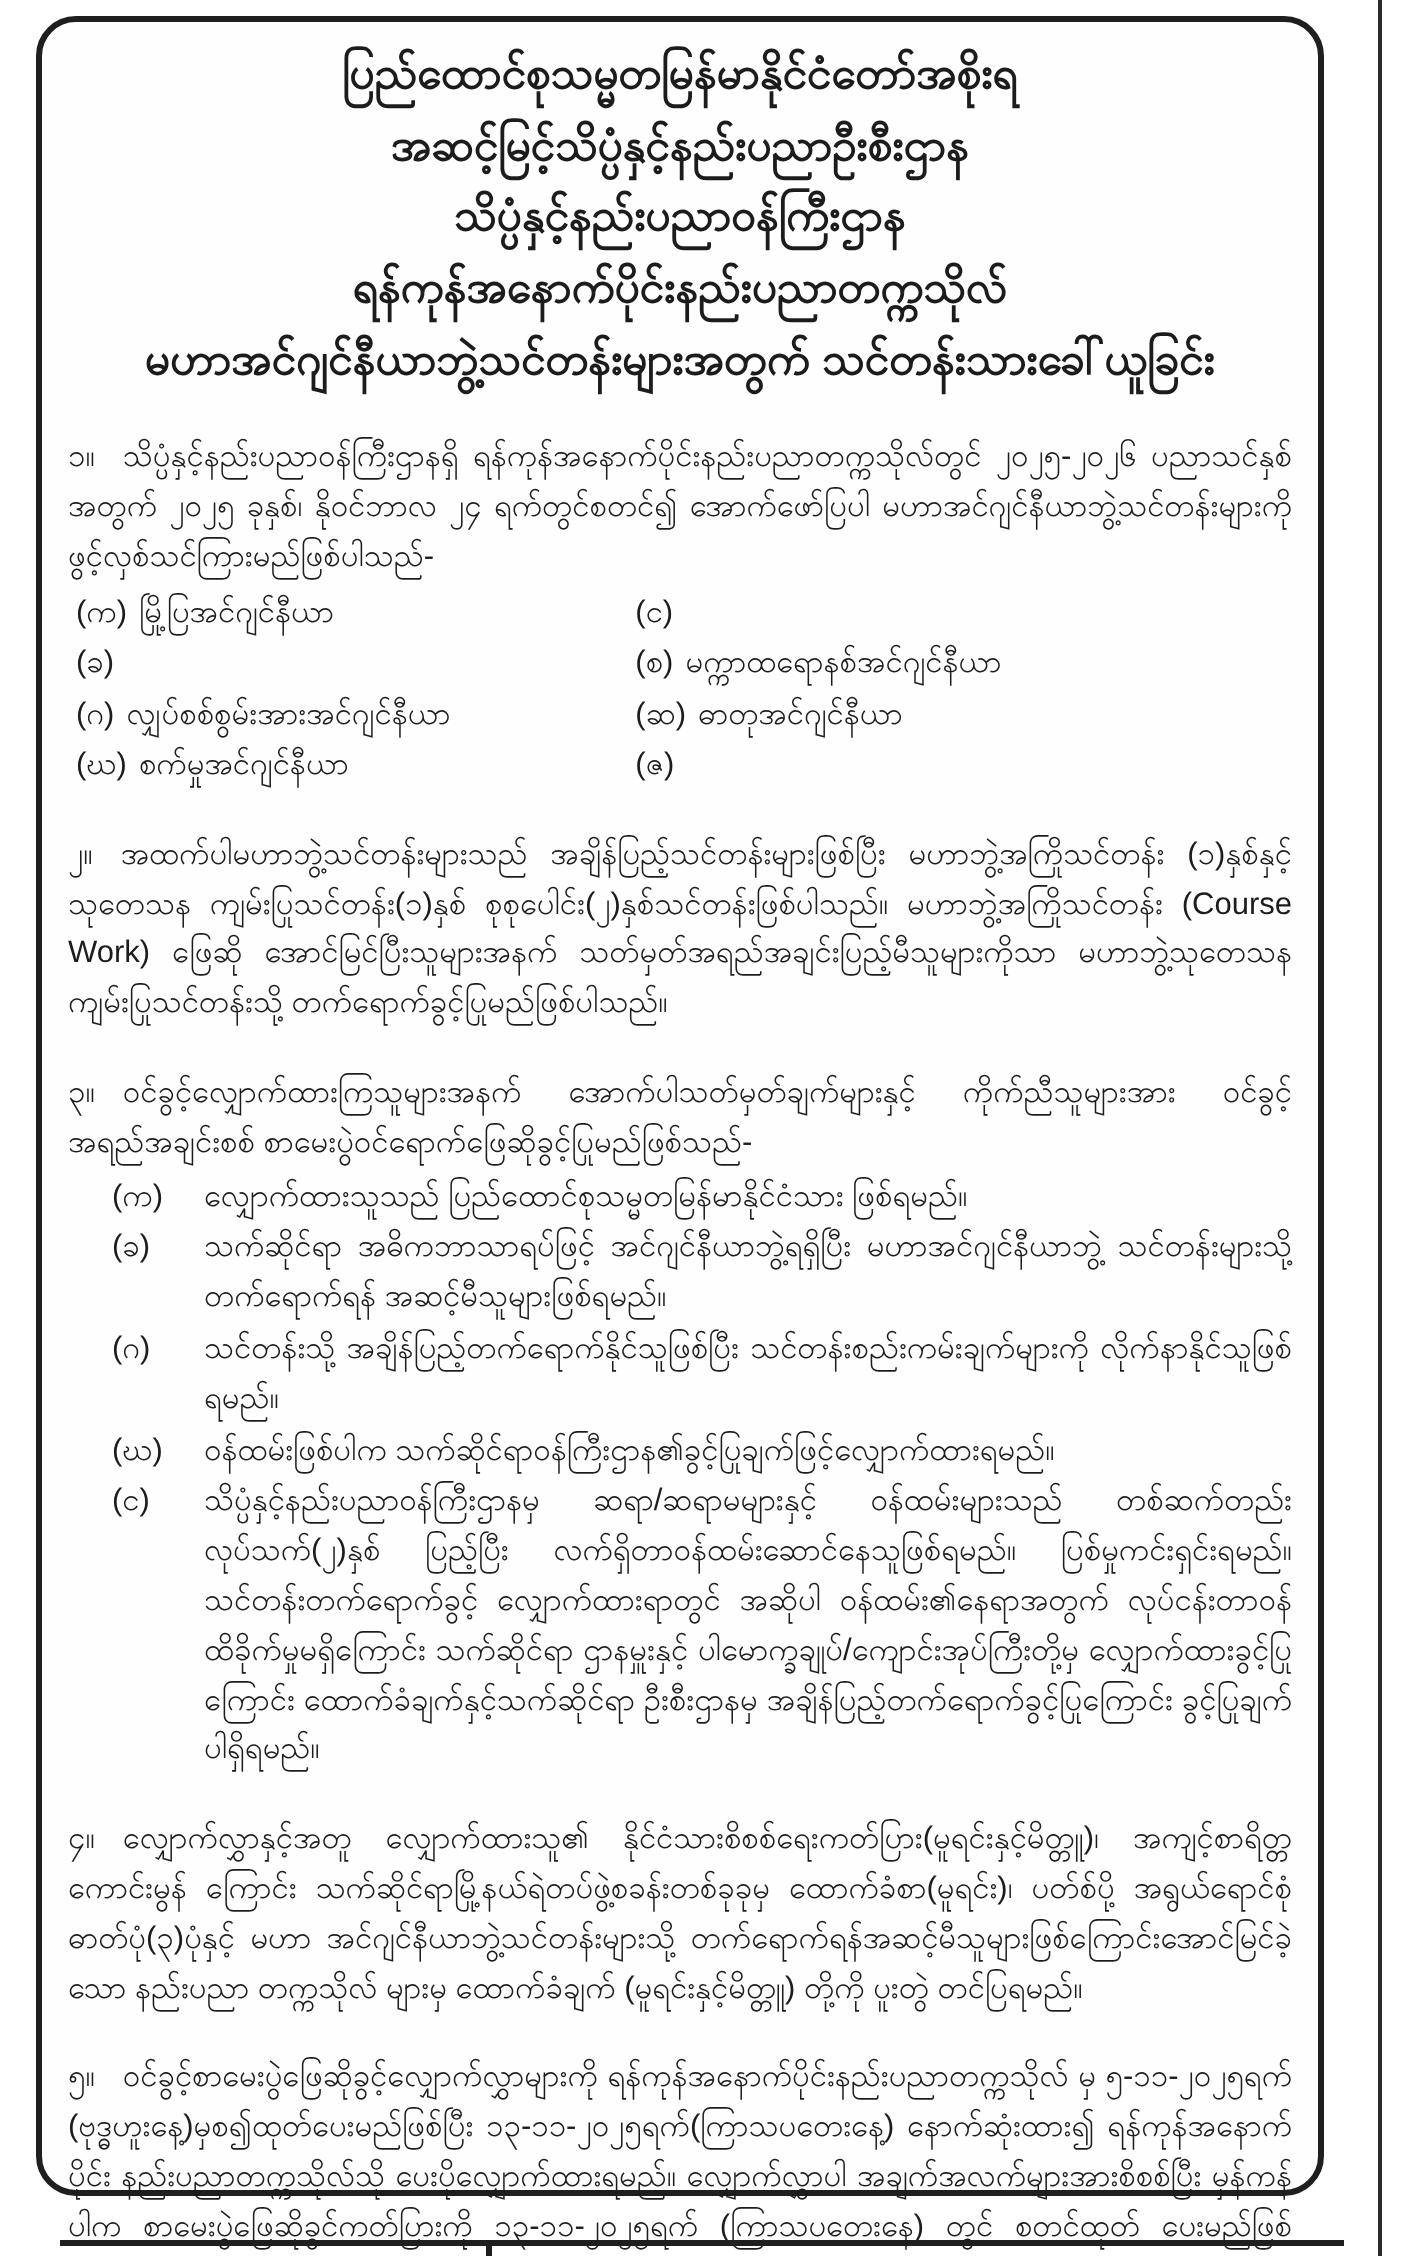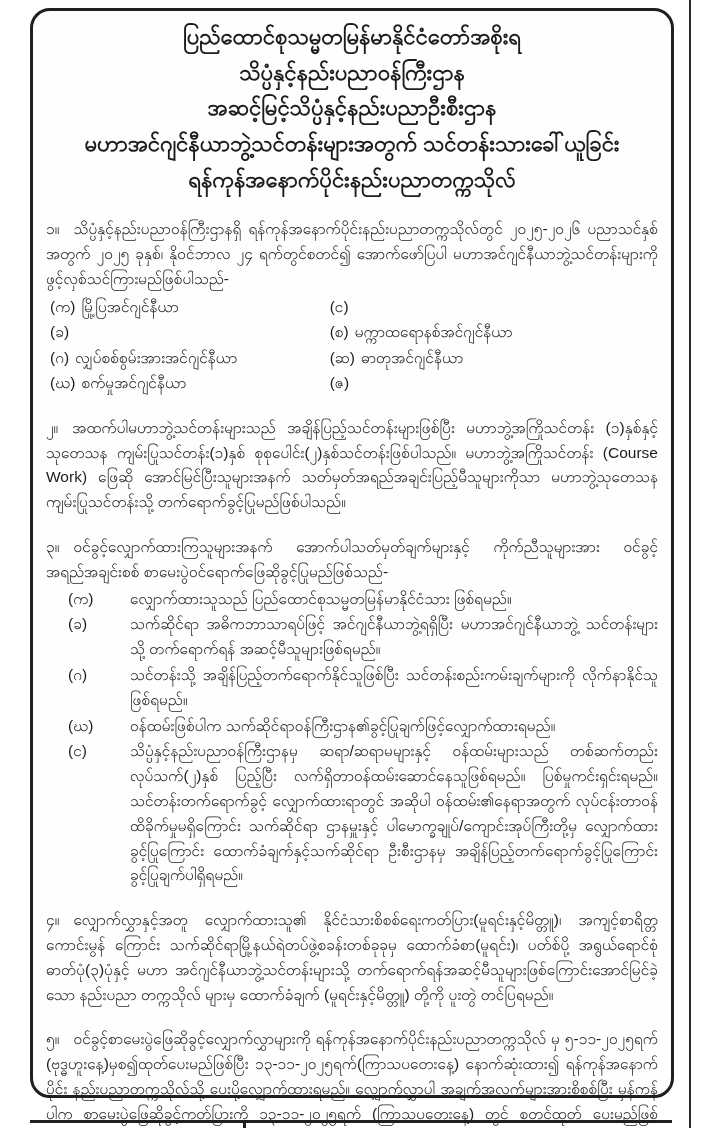--- a/index.html
+++ b/index.html
@@ -3,35 +3,35 @@
 <meta charset="utf-8">
 <style>
   html,body{margin:0;padding:0;}
   body{
     width:704px;height:1128px;position:relative;background:#ffffff;
     font-family:"Liberation Sans", sans-serif;color:#1c1c1c;overflow:hidden;
   }
   .page{position:absolute;inset:0;}
   .column-rule{position:absolute;top:0;left:689px;width:2px;height:1128px;background:#2b2b2b;}
   .announce-box{
-    position:absolute;left:30px;top:8px;width:612px;height:1068px;
+    position:absolute;left:18px;top:8px;width:612px;height:1068px;
     border:3px solid #1f1f1f;border-radius:20px;padding:6px 13px 10px 13px;
     background:#fefefe;
   }
   .titles{text-align:center;font-weight:bold;font-size:22px;line-height:1.62;margin-top:2px;}
   .titles div{white-space:nowrap;}
   .body-text{font-size:15.5px;line-height:1.6;}
   p.para{margin:20px 0 2px 0;text-align:justify;}
   .num{margin-right:14px;}
   .programs{display:grid;grid-template-columns:46% 54%;margin:2px 0 2px 4px;}
   .program-cell{display:flex;gap:6px;line-height:1.65;}
   .sublist{margin:0 0 2px 22px;}
   .subitem{display:flex;margin:1px 0;}
   .subitem .lbl{flex:0 0 46px;}
-  .subitem .txt{flex:1;text-align:justify;margin-left:16px;}
+  .subitem .txt{flex:1;text-align:justify;}
   .exam-table{margin:2px 0 2px 0;}
   .trow{display:grid;grid-template-columns:38% 34% 28%;}
   .trow.thead{font-weight:bold;}
   .tcell{line-height:1.65;}
   .tcell.c0{padding-left:22px;}
   .thead .tcell.c0{padding-left:48px;}
   .thead .tcell.c1{padding-left:26px;}
   .thead .tcell.c2{padding-left:30px;}
   .tcell.c2{white-space:nowrap;}
   .bottom-rule{position:absolute;left:30px;top:1120px;width:642px;height:3px;background:#1f1f1f;}
@@ -39,24 +39,24 @@
 </style>
 </head>
 <body>
 
 <div class="page">
 
   <div class="announce-box">
 
     <div class="titles">
       <div>ပြည်ထောင်စုသမ္မတမြန်မာနိုင်ငံတော်အစိုးရ</div>
+      <div>အဆင့်မြင့်သိပ္ပံနှင့်နည်းပညာဦးစီးဌာန</div>
       <div>သိပ္ပံနှင့်နည်းပညာဝန်ကြီးဌာန</div>
-      <div>အဆင့်မြင့်သိပ္ပံနှင့်နည်းပညာဦးစီးဌာန</div>
+      <div>ရန်ကုန်အနောက်ပိုင်းနည်းပညာတက္ကသိုလ်</div>
       <div>မဟာအင်ဂျင်နီယာဘွဲ့သင်တန်းများအတွက် သင်တန်းသားခေါ်ယူခြင်း</div>
-      <div>ရန်ကုန်အနောက်ပိုင်းနည်းပညာတက္ကသိုလ်</div>
     </div>
 
     <div class="body-text">
 
       <p class="para">
         <span class="num">၁။</span><span>သိပ္ပံနှင့်နည်းပညာဝန်ကြီးဌာနရှိ ရန်ကုန်အနောက်ပိုင်းနည်းပညာတက္ကသိုလ်တွင် ၂၀၂၅-၂၀၂၆ ပညာသင်နှစ် အတွက် ၂၀၂၅ ခုနှစ်၊ နိုဝင်ဘာလ ၂၄ ရက်တွင်စတင်၍ အောက်ဖော်ပြပါ မဟာအင်ဂျင်နီယာဘွဲ့သင်တန်းများကို ဖွင့်လှစ်သင်ကြားမည်ဖြစ်ပါသည်-</span>
       </p>
 
       <div class="programs">
         <div class="program-cell">

